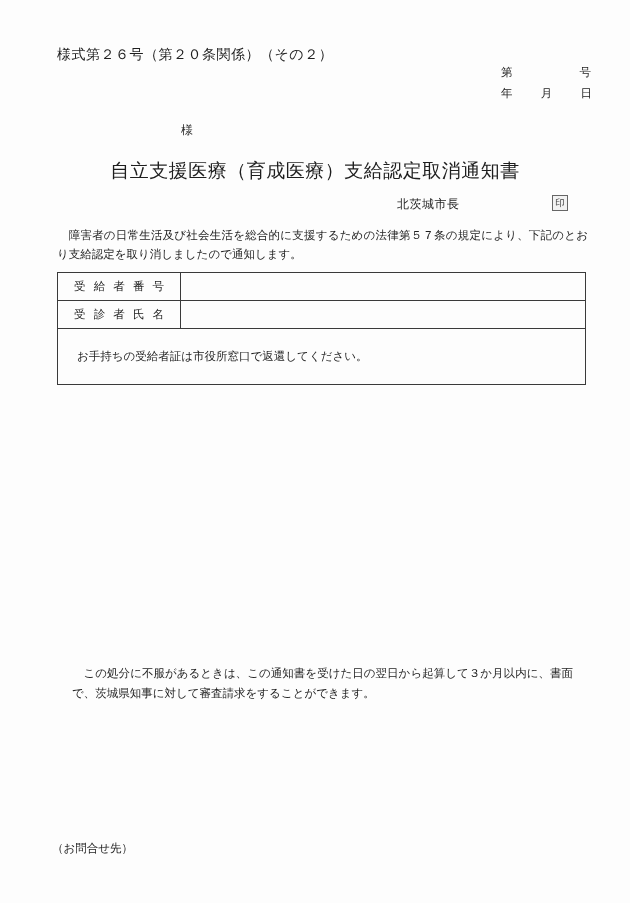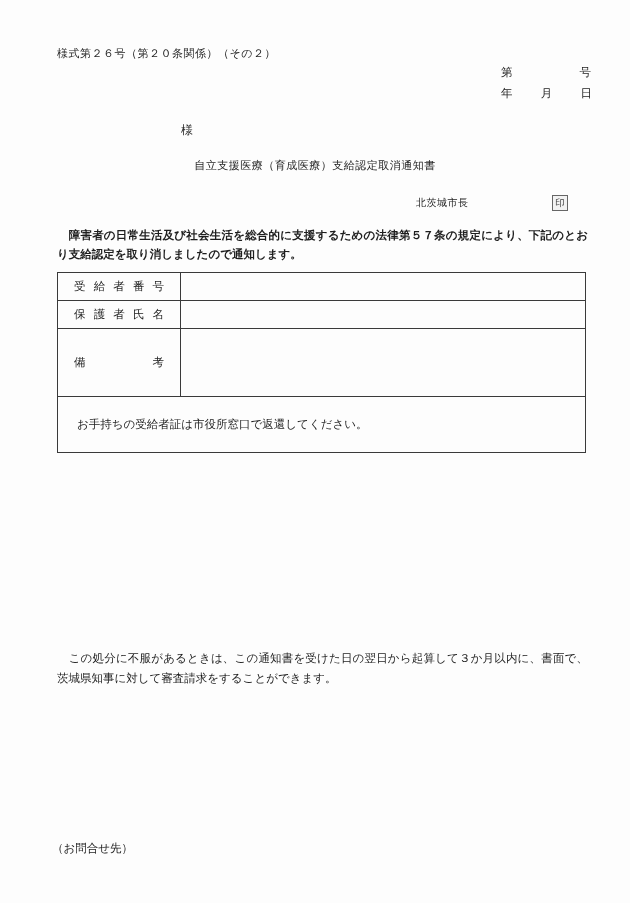--- a/index.html
+++ b/index.html
@@ -5,36 +5,36 @@
   html,body { margin:0; padding:0; background:#ffffff; }
   .page {
     position:relative;
     width:630px; height:903px;
     background:#fdfdfd;
     color:#1e1e1e;
     font-family:"Liberation Serif","DejaVu Serif",serif;
     font-size:11.5px;
     overflow:hidden;
   }
-  .form-number { position:absolute; left:57px; top:46px; font-size:11px; letter-spacing:0.5px; }
+  .form-number { position:absolute; left:57px; top:46px; font-size:14px; letter-spacing:0.5px; }
   .doc-no   { position:absolute; left:501px; top:65px; width:90px; display:flex; justify-content:space-between; }
   .date-line{ position:absolute; left:501px; top:86px; width:91px; display:flex; justify-content:space-between; }
   .addressee{ position:absolute; left:181px; top:122px; font-size:12px; }
-  .doc-title{ position:absolute; left:0; top:158px; width:100%; text-align:center; font-size:11px; letter-spacing:0.5px; }
-  .issuer   { position:absolute; left:416px; top:196px; font-size:10px; letter-spacing:0.5px; }
+  .doc-title{ position:absolute; left:0; top:158px; width:100%; text-align:center; font-size:19px; letter-spacing:0.5px; }
+  .issuer   { position:absolute; left:397px; top:196px; font-size:12px; letter-spacing:0.5px; }
   .seal {
     position:absolute; left:552px; top:195px;
     width:14px; height:14px;
     border:1px solid #666;
     color:#444; font-size:9.5px; line-height:14px; text-align:center;
     background:#f2f2f2;
   }
   .intro {
     position:absolute; left:57px; top:226px; width:531px;
-    line-height:19px; text-align:justify;font-weight:bold;
+    line-height:19px; text-align:justify;
   }
   .doc-table {
     position:absolute; left:57px; top:272px;
     width:529px; border-collapse:collapse; table-layout:fixed;
   }
   .doc-table td { border:1px solid #3a3a3a; padding:0; vertical-align:middle; }
   .label-cell { width:122px; }
   .label-cell .lbl {
     display:block; padding:0 16px;
     text-align:justify; text-align-last:justify;
@@ -43,21 +43,21 @@
   .r-sm  { height:28px; }
   .r-sm2 { height:28px; }
   .r-reason { height:82px; }
   .r-remarks{ height:68px; }
   .r-note   { height:56px; }
   .note-cell { padding-left:19px !important;margin-top:40px; }
   .notes {
     position:absolute; left:57px; top:648px; width:531px;
     line-height:20px; text-align:justify;
   }
-  .notes p { margin:0; }
+  .notes p { margin:15px; }
   .contact { position:absolute; left:52px; top:841px; }
 </style>
 </head>
 <body>
 
 <div class="page">
 
   <div class="form-number">様式第２６号（第２０条関係）（その２）</div>
 
   <div class="doc-no">
@@ -81,29 +81,23 @@
   <div class="intro">　障害者の日常生活及び社会生活を総合的に支援するための法律第５７条の規定により、下記のとおり支給認定を取り消しましたので通知します。</div>
 
   <table class="doc-table">
     <tbody>
       <tr class="r-sm">
         <td class="label-cell">
             <span class="lbl">受 給 者 番 号</span>
           </td>
         <td></td>
       </tr>
-      <tr class="r-sm2">
+      <tr class="r-sm">
         <td class="label-cell">
-            <span class="lbl">保 護 者 氏 名</span>
-          </td>
-        <td></td>
-      </tr>
-      <tr class="r-remarks">
-        <td class="label-cell">
-            <span class="lbl">備　　　考</span>
+            <span class="lbl">受 診 者 氏 名</span>
           </td>
         <td></td>
       </tr>
       <tr class="r-note">
         <td class="note-cell" colspan="2">お手持ちの受給者証は市役所窓口で返還してください。</td>
       </tr>
     </tbody>
   </table>
 
   <div class="notes">

